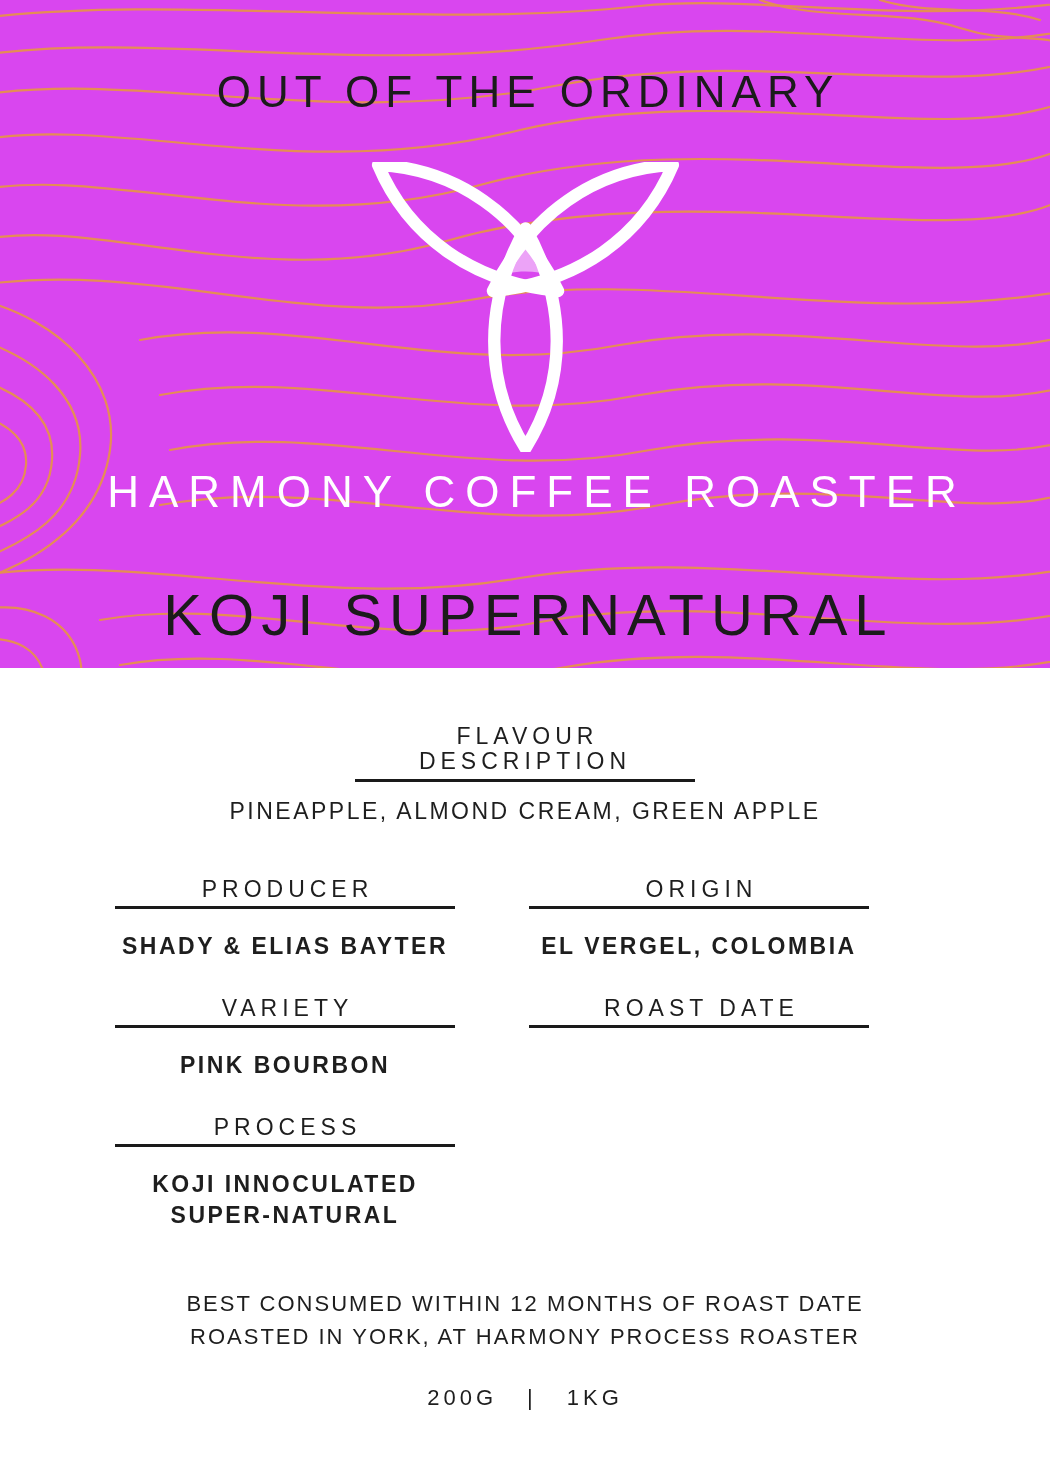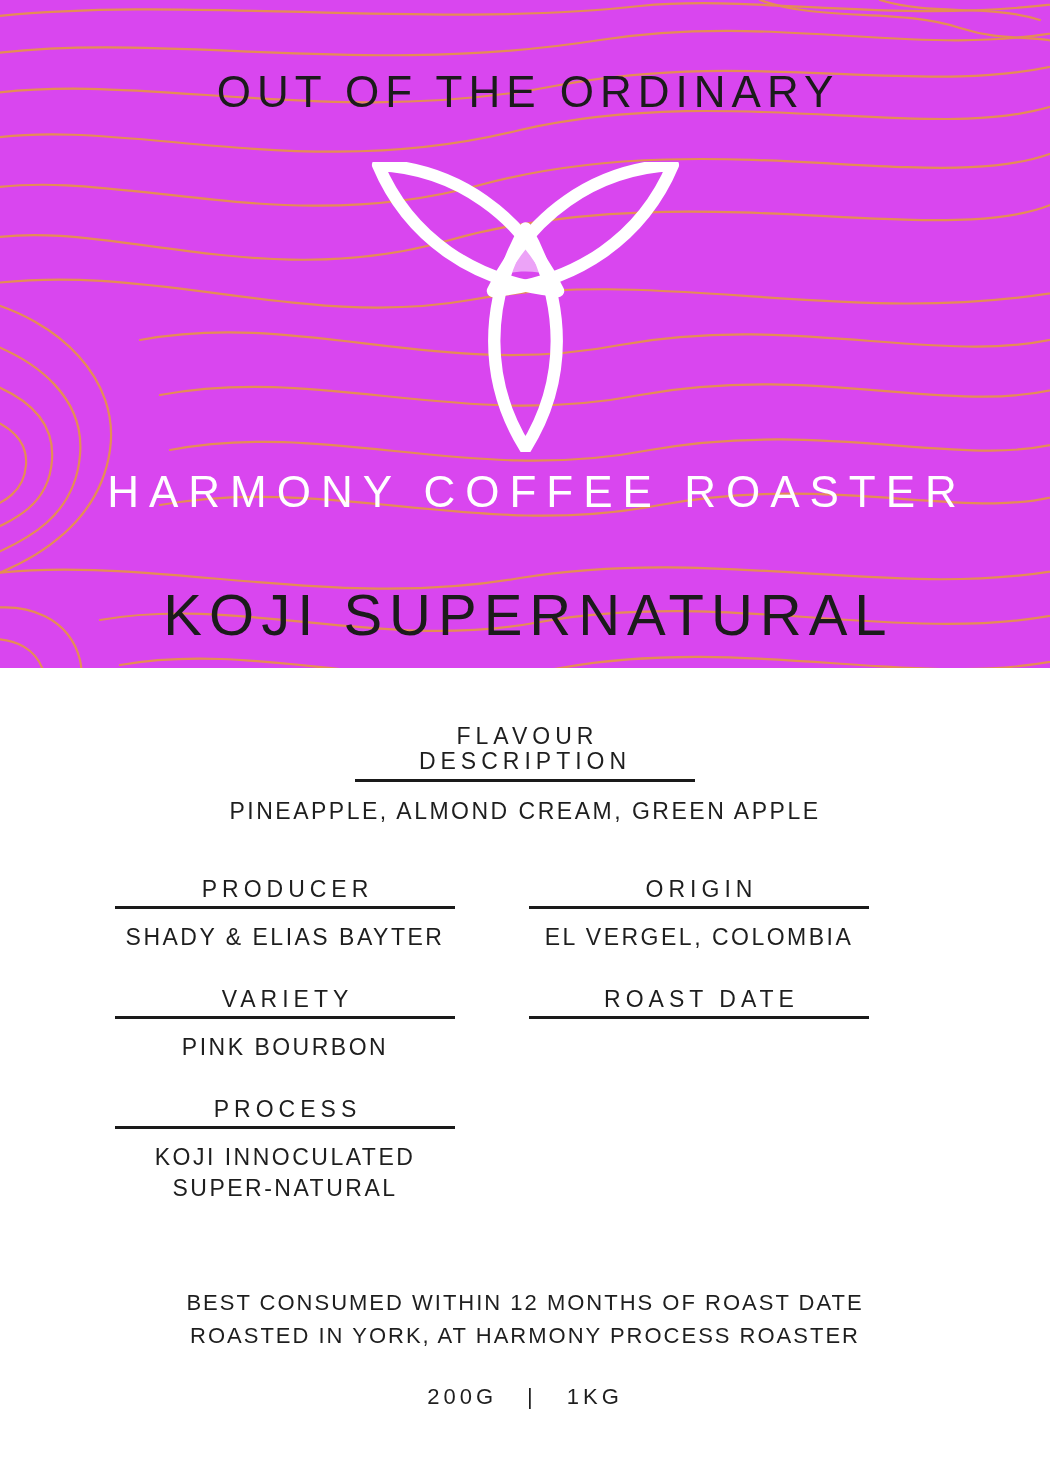--- a/index.html
+++ b/index.html
@@ -71,29 +71,29 @@
     letter-spacing:2.5px;
     line-height:32px;
   }
   .fields-grid {
     width:860px; margin:50px auto 0;
     display:grid;
     grid-template-columns:380px 380px;
     column-gap:100px; row-gap:36px;gap:34px;
   }
   .field-value {
-    margin-top:13px;
-    font-size:23px; font-weight:400;
+    margin-top:22px;
+    font-size:23px; font-weight:700;
     letter-spacing:2.5px;
     line-height:31px;
     min-height:31px;
     white-space:pre-line;
   }
   .notes {
-    margin-top:82px;
+    margin-top:56px;
     font-size:22px; font-weight:500;
     letter-spacing:2px;
     line-height:33px;
   }
   .sizes {
     margin-top:32px;
     display:flex; justify-content:center; align-items:center;
     gap:30px;
     font-size:22px; font-weight:500;
     letter-spacing:4px;

